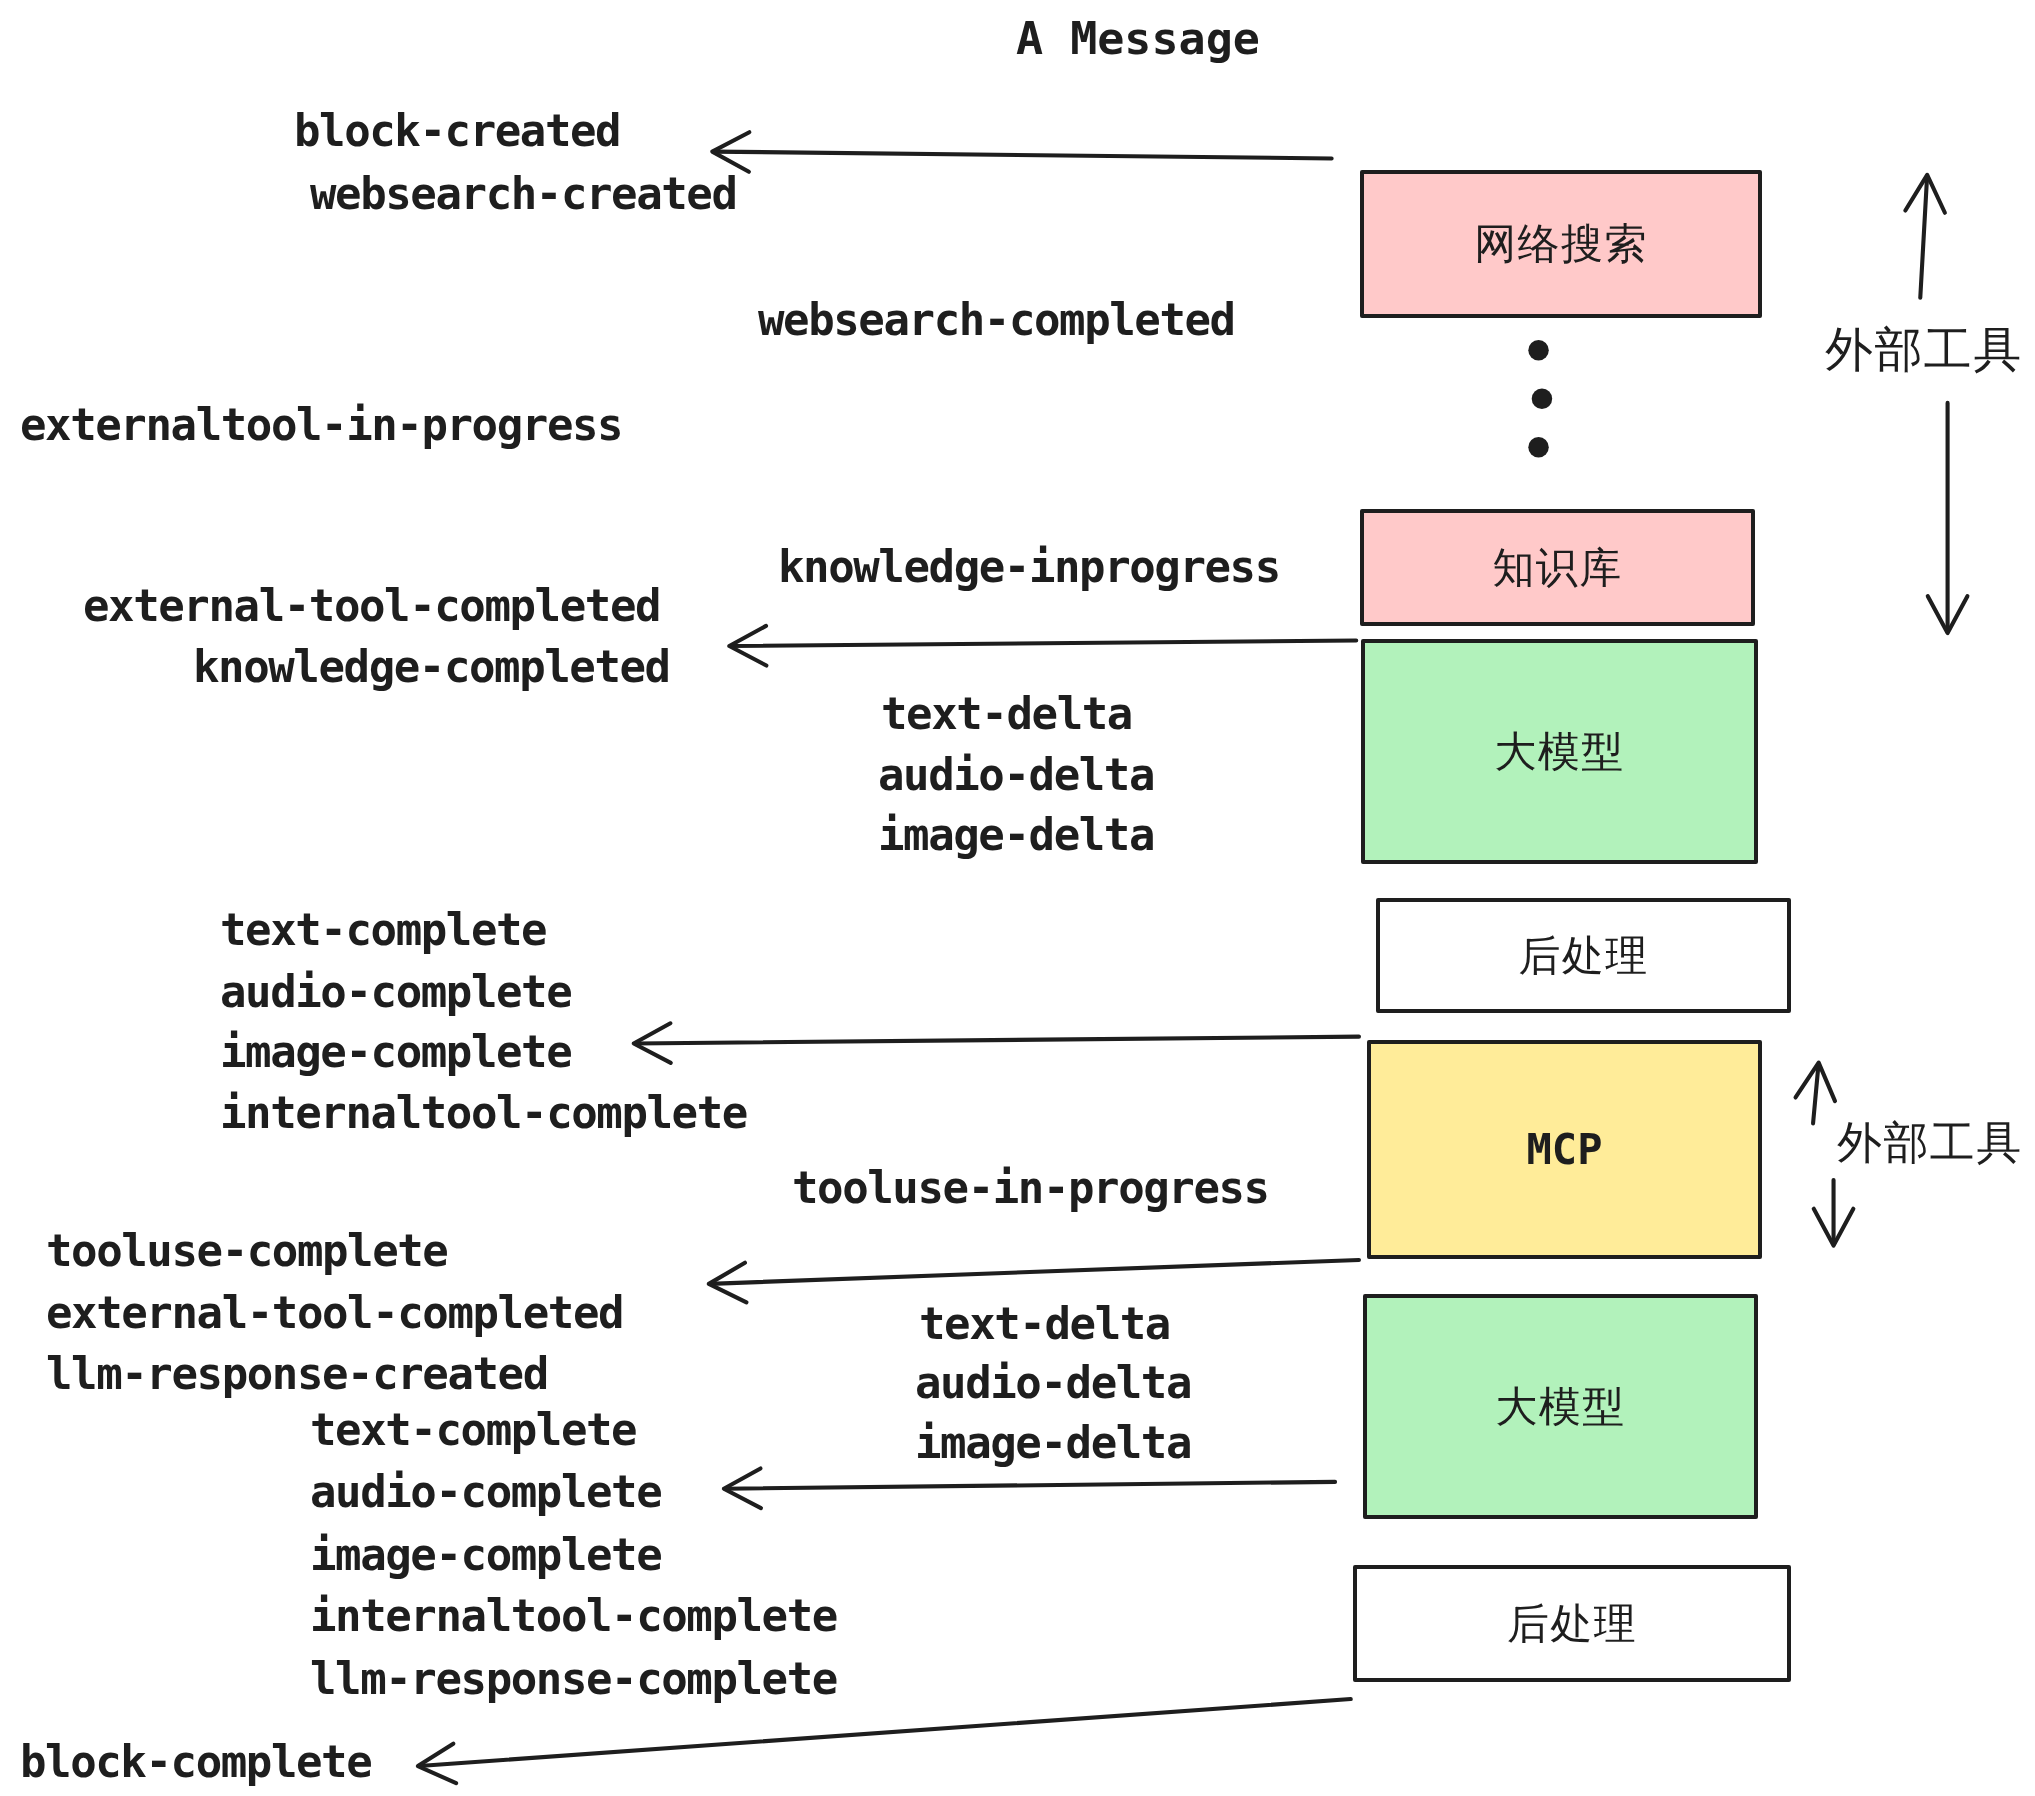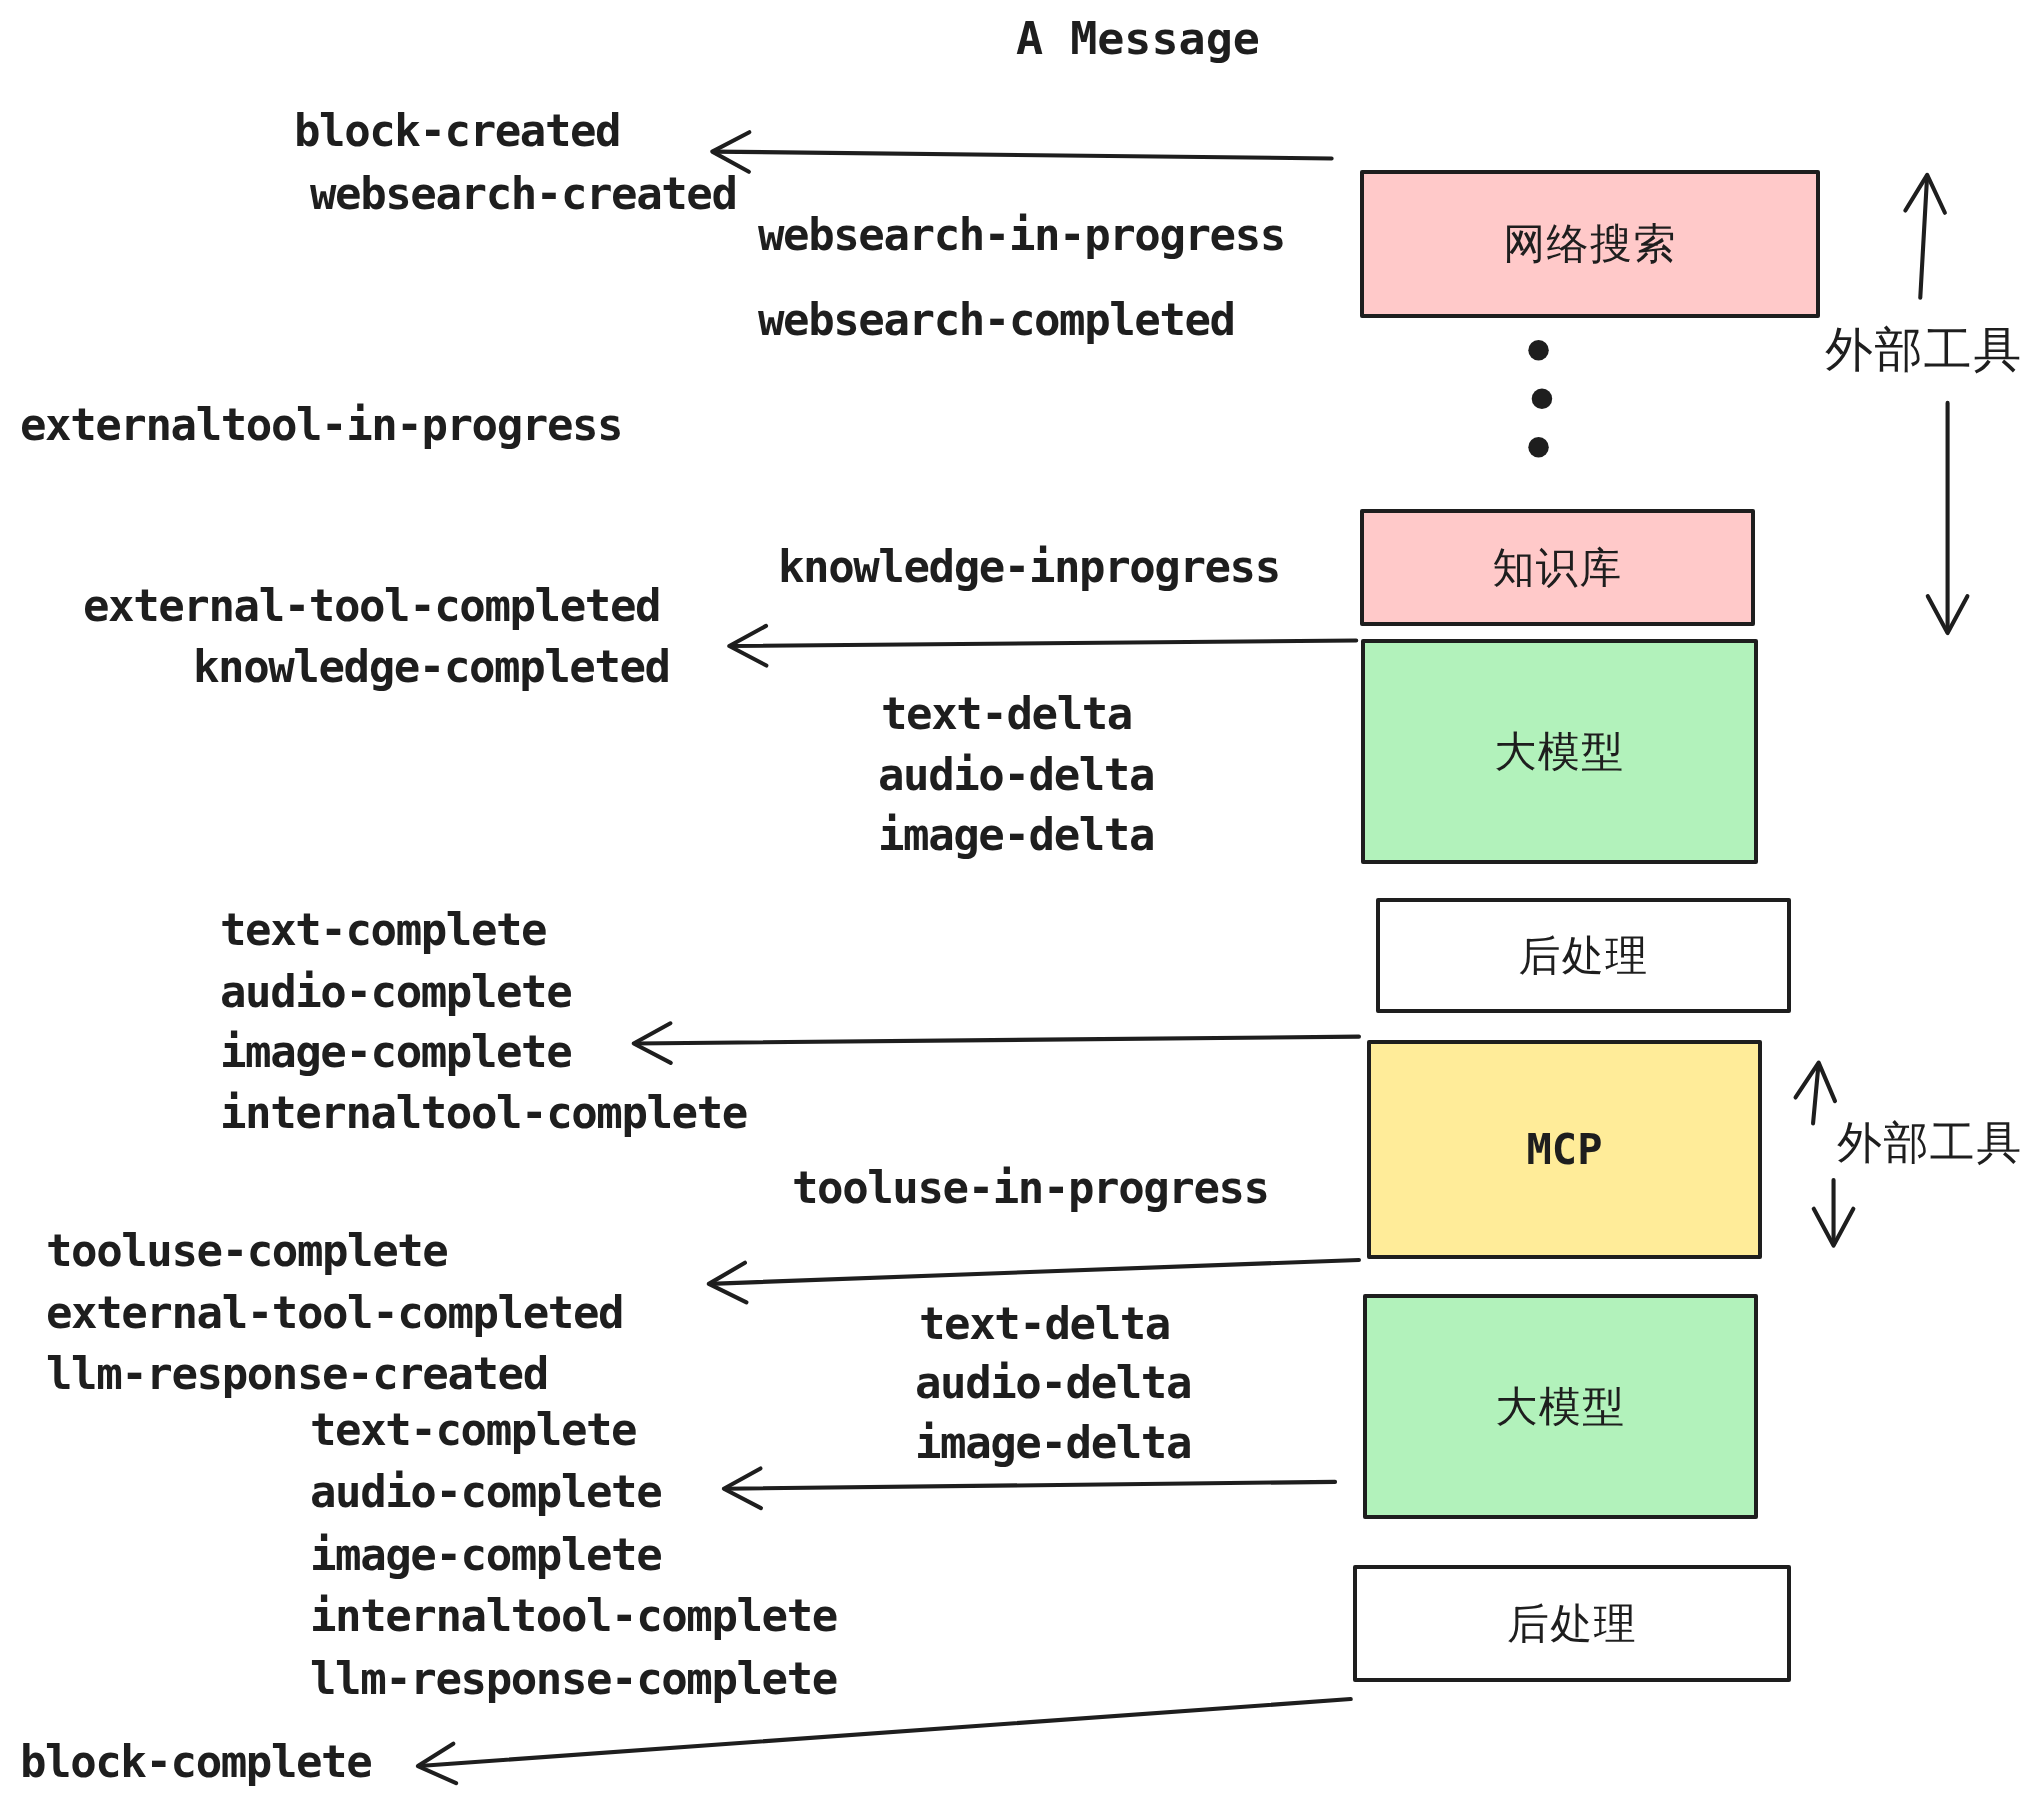--- a/index.html
+++ b/index.html
@@ -20,21 +20,20 @@
 </style>
 </head>
 <body>
 
 <div class="canvas">
 
   <div class="title" style="left:968px;top:12.3px;position:absolute;">A Message</div>
 
   <div class="ev" style="left:294px;top:109px;">block-created</div>
   <div class="ev" style="left:310px;top:172px;">websearch-created</div>
-  <div class="ev" style="left:758px;top:213px;">websearch-in-progress</div>
   <div class="ev" style="left:758px;top:298px;">websearch-completed</div>
   <div class="ev" style="left:20px;top:403px;">externaltool-in-progress</div>
   <div class="ev" style="left:778px;top:545px;">knowledge-inprogress</div>
   <div class="ev" style="left:83px;top:584px;">external-tool-completed</div>
   <div class="ev" style="left:193px;top:645px;">knowledge-completed</div>
   <div class="ev" style="left:881px;top:692px;">text-delta</div>
   <div class="ev" style="left:878px;top:753px;">audio-delta</div>
   <div class="ev" style="left:878px;top:813px;">image-delta</div>
   <div class="ev" style="left:220px;top:908px;">text-complete</div>
   <div class="ev" style="left:220px;top:970px;">audio-complete</div>
@@ -47,21 +46,21 @@
   <div class="ev" style="left:919px;top:1302px;">text-delta</div>
   <div class="ev" style="left:915px;top:1361px;">audio-delta</div>
   <div class="ev" style="left:915px;top:1421px;">image-delta</div>
   <div class="ev" style="left:310px;top:1408px;">text-complete</div>
   <div class="ev" style="left:310px;top:1470px;">audio-complete</div>
   <div class="ev" style="left:310px;top:1533px;">image-complete</div>
   <div class="ev" style="left:310px;top:1594px;">internaltool-complete</div>
   <div class="ev" style="left:310px;top:1657px;">llm-response-complete</div>
   <div class="ev" style="left:20px;top:1740px;">block-complete</div>
 
-  <div class="box" style="left: 1360px; top: 170px; width: 460px; height: 148px; background: rgb(255, 201, 201);">
+  <div class="box" style="left: 1360px; top: 170px; width: 402px; height: 148px; background: rgb(255, 201, 201);">
     <span class="cjk">网络搜索</span>
   </div>
   <div class="box" style="left: 1360px; top: 509px; width: 395px; height: 117px; background: rgb(255, 201, 201);">
     <span class="cjk">知识库</span>
   </div>
   <div class="box" style="left: 1361px; top: 639px; width: 397px; height: 225px; background: rgb(178, 242, 187);">
     <span class="cjk">大模型</span>
   </div>
   <div class="box" style="left: 1376px; top: 898px; width: 415px; height: 115px; background: rgb(255, 255, 255);">
     <span class="cjk">后处理</span>

